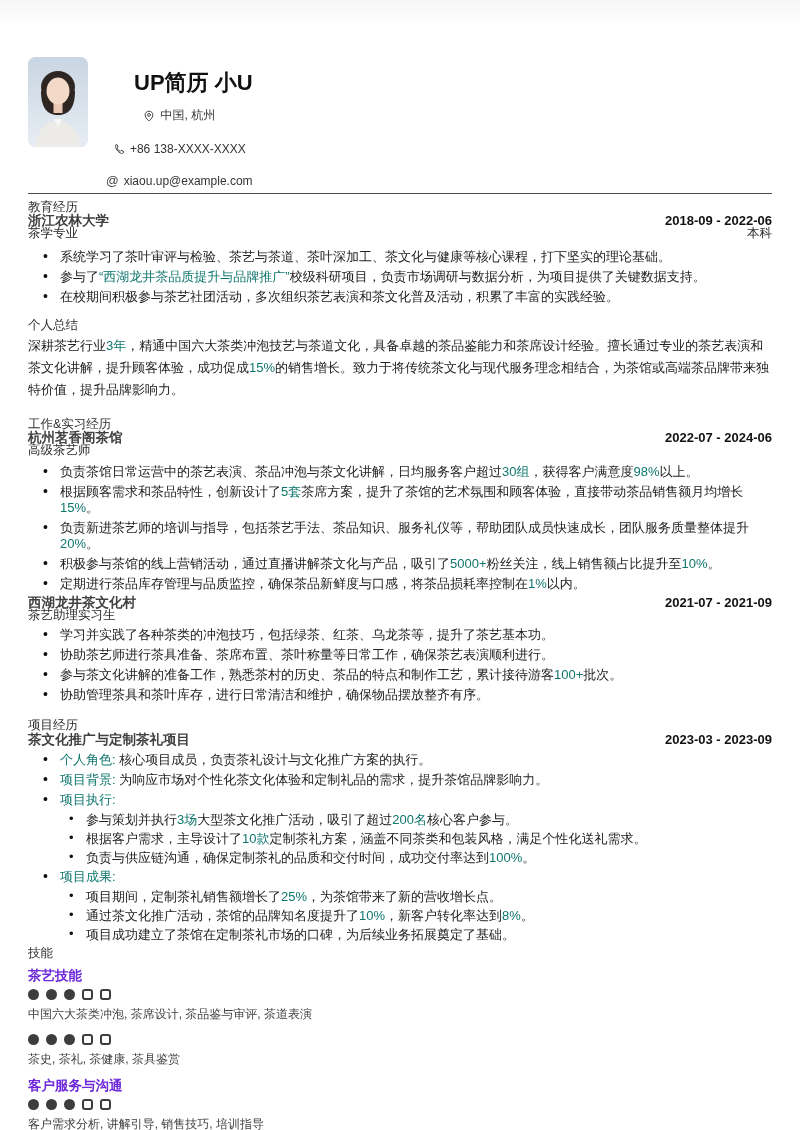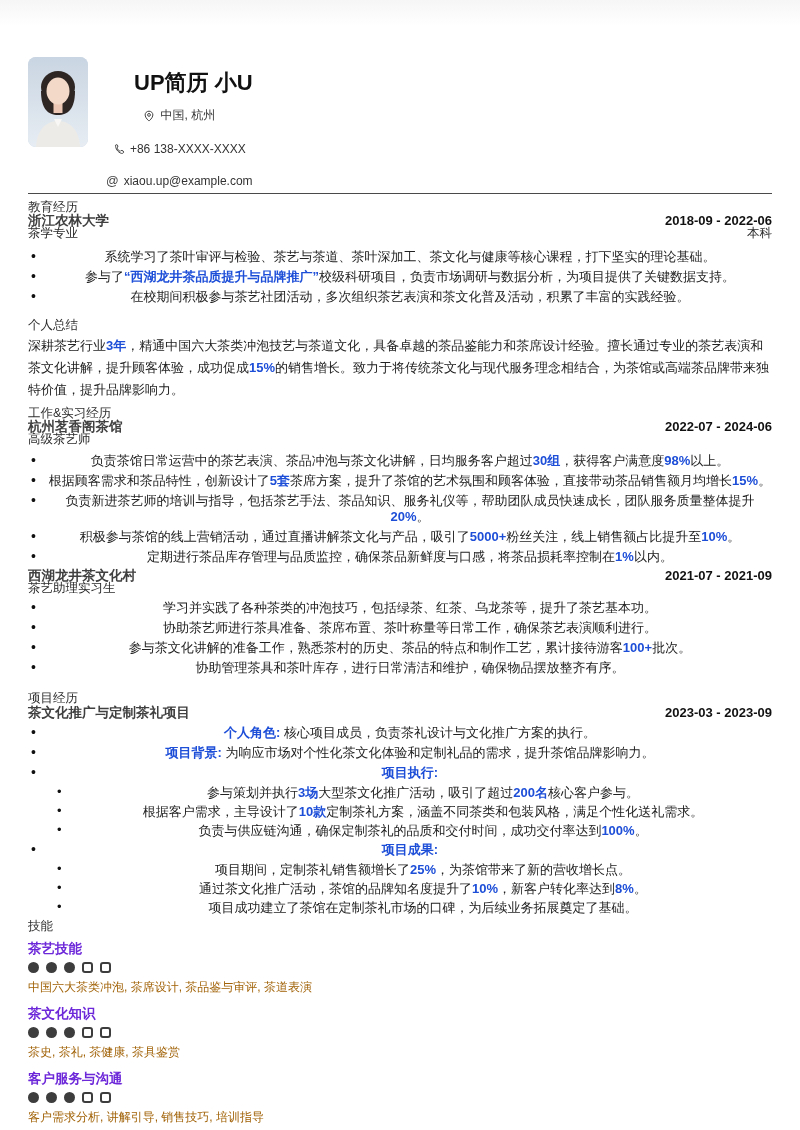--- a/index.html
+++ b/index.html
@@ -20,49 +20,49 @@
   .c-item svg{width:12px;height:12px;display:block;}
   .at-glyph{font-size:12.5px;color:#444;line-height:12px;}
   hr.rule{border:none;border-top:1px solid #4a4a4a;margin:5px 0 0;}
   
   h2.sec{font:400 12.5px/14px "Liberation Sans","DejaVu Sans",sans-serif;color:#2e2e2e;margin:0;}
   .row{display:flex;justify-content:space-between;align-items:baseline;}
   .org{font:700 13.5px/13px "Liberation Sans","DejaVu Sans",sans-serif;color:#404040;}
   .date{font:700 13px/13px "Liberation Sans","DejaVu Sans",sans-serif;color:#111;white-space:nowrap;}
   .role-row{font:400 12.5px/13px "Liberation Sans","DejaVu Sans",sans-serif;color:#2b2b2b;}
   ul.blt{list-style:none;margin:0;padding:0;}
-  ul.blt>li{position:relative;padding-left:20px;font:400 13px/16px "Liberation Sans","DejaVu Sans",sans-serif;color:#222;margin:0 0 4px;text-align:center;}
+  ul.blt>li{position:relative;padding-left:20px;font:400 13px/16px "Liberation Sans","DejaVu Sans",sans-serif;color:#222;margin:0 12px 4px;}
   ul.blt>li::before{content:"•";position:absolute;left:3px;top:-1px;font-size:14px;color:#111;}
   ul.sub-list{list-style:none;margin:0;padding:0 0 0 6px;}
   ul.sub-list>li{position:relative;padding-left:20px;font:400 13px/15px "Liberation Sans","DejaVu Sans",sans-serif;color:#222;margin:4px 0 0;}
   ul.sub-list>li::before{content:"•";position:absolute;left:3px;top:-1px;font-size:13px;color:#111;}
-  .b{font-weight:700;color:#1d4ed8;}
+  .b{font-weight:400;color:#0f766e;}
   p.summary{font:400 13px/22px "Liberation Sans","DejaVu Sans",sans-serif;color:#222;margin:3px 0 0;}
   
   .s-edu h2.sec{margin-top:6px;}
   .s-edu .row.head{margin-top:0;}
   .s-edu ul.blt{margin-top:9px;}
   .s-sum h2.sec{margin-top:13px;}
-  .s-work h2.sec{margin-top:5px;}
+  .s-work h2.sec{margin-top:16px;}
   .s-work ul.blt{margin-top:7px;}
   .job2{margin-top:4px;}
   .job2 ul.blt{margin-top:5px;}
   .s-proj h2.sec{margin-top:15px;}
   .s-proj .row.head{margin-top:1px;}
   .s-proj ul.blt{margin-top:6px;}
   
   .s-skill h2.sec{margin-top:2px;}
   .skill-group{margin-top:9px;}
   .skill-group + .skill-group{margin-top:13px;}
   .skill-name{font:700 13.5px/14px "Liberation Sans","DejaVu Sans",sans-serif;color:#6d28d9;margin:0;}
   .dots{display:flex;gap:7px;margin-top:6px;height:11px;align-items:center;}
   .dot{display:inline-block;box-sizing:border-box;}
   .dot.filled{width:11px;height:11px;border-radius:50%;background:#3d3d3d;}
   .dot.empty{width:11px;height:11px;border-radius:3px;border:2px solid #3d3d3d;background:#fff;}
-  .keywords{font:400 12px/14px "Liberation Sans","DejaVu Sans",sans-serif;color:#a16207;margin:7px 0 0;}
+  .keywords{font:400 12px/14px "Liberation Sans","DejaVu Sans",sans-serif;color:#404040;margin:7px 0 0;}
 </style>
 </head>
 <body>
 
 <div class="page">
 
   <header>
     <div class="photo">
       <svg viewBox="0 0 60 90">
         <defs>
@@ -196,21 +196,20 @@
           <div class="dots">
             <span class="dot filled"></span>
             <span class="dot filled"></span>
             <span class="dot filled"></span>
             <span class="dot empty"></span>
             <span class="dot empty"></span>
           </div>
           <p class="keywords">中国六大茶类冲泡, 茶席设计, 茶品鉴与审评, 茶道表演</p>
         </div>
         <div class="skill-group">
-          <h3 class="skill-name">茶文化知识</h3>
           <div class="dots">
             <span class="dot filled"></span>
             <span class="dot filled"></span>
             <span class="dot filled"></span>
             <span class="dot empty"></span>
             <span class="dot empty"></span>
           </div>
           <p class="keywords">茶史, 茶礼, 茶健康, 茶具鉴赏</p>
         </div>
         <div class="skill-group">

